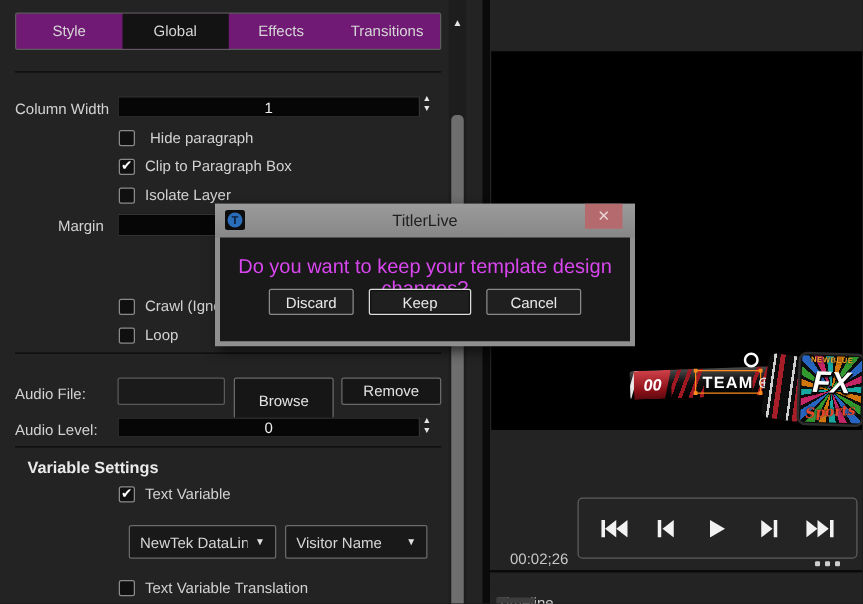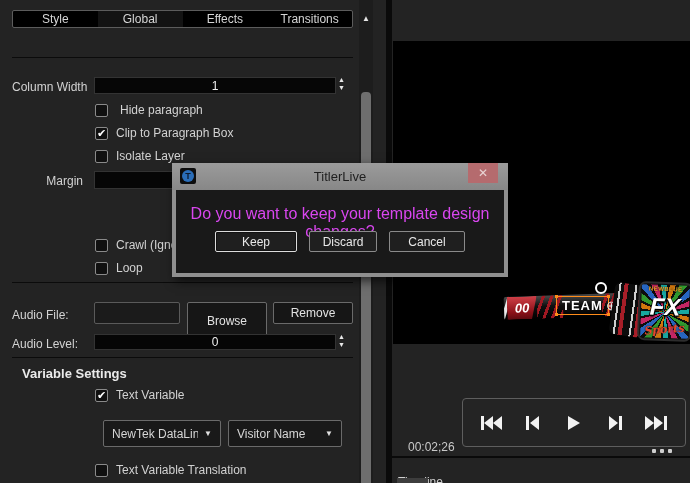--- a/index.html
+++ b/index.html
@@ -2,21 +2,21 @@
 <html><head>
 <meta charset="utf-8">
 <style>
   * { margin:0; padding:0; box-sizing:border-box; }
   html,body { width:690px; height:483px; background:#1a1a1a; }
   body { font-family:"Liberation Sans", sans-serif; font-size:12px; color:#d6d6d6; overflow:hidden; }
   #root { position:relative; width:690px; height:483px; background:#232323; overflow:hidden; }
   .abs { position:absolute; }
 
   
-  .tabbar { left:12px; top:10px; width:341px; height:18px; border:1px solid #5c5c5c; border-radius:2px; display:flex; background:#000000; }
+  .tabbar { left:12px; top:10px; width:341px; height:30px; border:1px solid #5c5c5c; border-radius:2px; display:flex; background:#701a75; }
   .tab { flex:1; display:flex; align-items:center; justify-content:center; color:#d6d6d6; cursor:default; }
   .tab.selected { background:#131313; }
   .hsep { height:1px; background:#0b0b0b; }
   .label { color:#d2d2d2; white-space:nowrap; }
   .spinfield { background:#060606; border:1px solid #333; color:#efefef; display:flex; align-items:center; justify-content:center; }
   .spinarrows { display:flex; flex-direction:column; align-items:center; gap:1px; }
   .spinarrows span { font-size:7px; line-height:7px; color:#e8e8e8; cursor:pointer; }
   .cbrow { display:flex; align-items:center; gap:8px; }
   .cb { width:13px; height:13px; background:#101010; border:1px solid #8a8a8a; border-radius:2px; display:flex; align-items:center; justify-content:center; flex:0 0 13px; }
   .cb .mark { color:#ffffff; font-size:11px; line-height:11px; }
@@ -249,20 +249,20 @@
           <span class="ball">T</span>
         </div>
       <div class="dtitle">TitlerLive</div>
       <div class="dclose">
           <span>✕</span>
         </div>
     </div>
     <div class="dbody">
       <div class="dmsg">Do you want to keep your template design changes?</div>
       <div class="dbuttons">
+        <div class="dbtn" style="width:68px;">Discard</div>
         <div class="dbtn default" style="width:82px;">Keep</div>
-        <div class="dbtn" style="width:68px;">Discard</div>
         <div class="dbtn" style="width:76px;">Cancel</div>
       </div>
     </div>
   </div>
 
 </div>
 
 </body></html>

